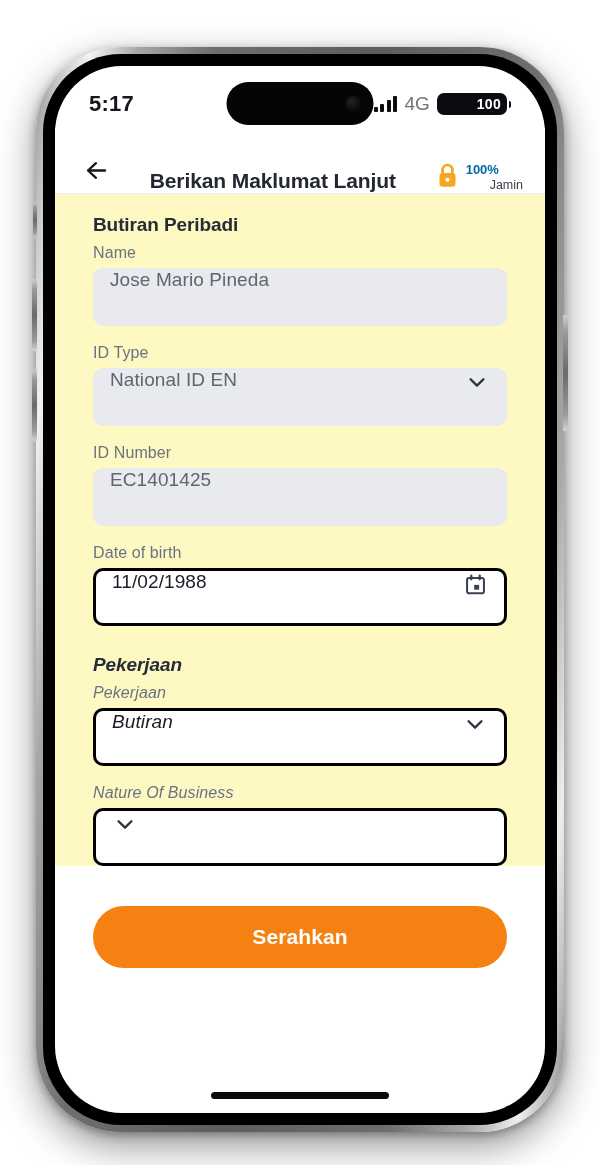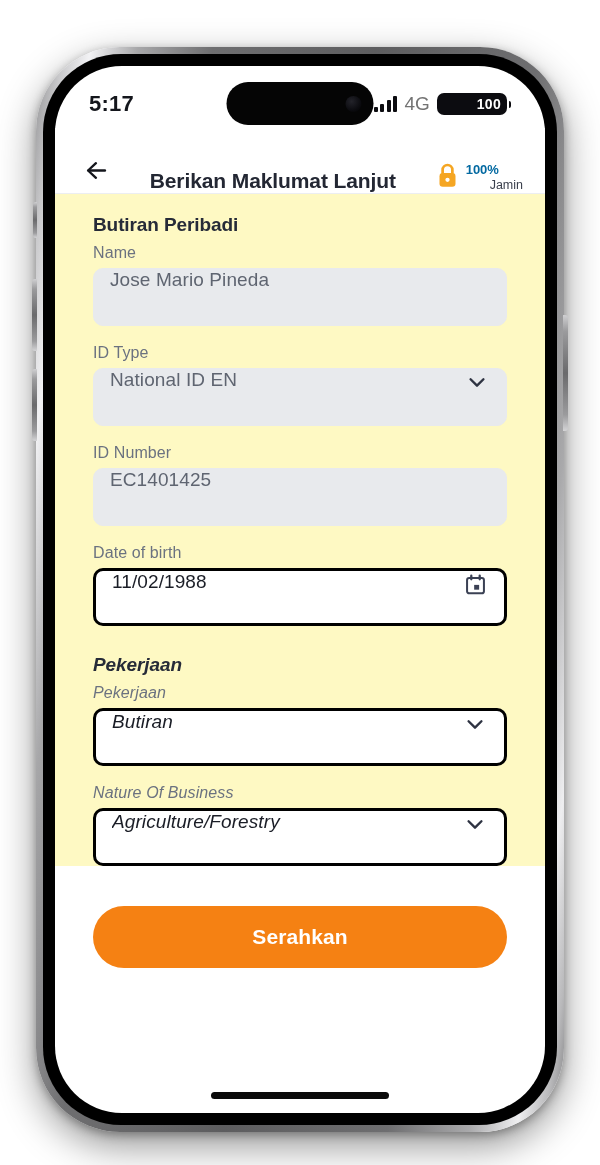--- a/index.html
+++ b/index.html
@@ -423,21 +423,20 @@
                 <svg width="22" height="22" viewBox="0 0 24 24" fill="none" stroke="#2e3342" stroke-width="2.6" stroke-linecap="round" stroke-linejoin="round">
                   <polyline points="5,9 12,16 19,9"></polyline>
                 </svg>
               </span>
             </div>
           </div>
 
           <div class="field-group">
             <div class="field-label">Nature Of Business</div>
             <div class="field-control editable">
-              <span class="field-value">Agriculture/Forestry</span>
               <span class="trailing-icon">
                 <svg width="22" height="22" viewBox="0 0 24 24" fill="none" stroke="#2e3342" stroke-width="2.6" stroke-linecap="round" stroke-linejoin="round">
                   <polyline points="5,9 12,16 19,9"></polyline>
                 </svg>
               </span>
             </div>
           </div>
         </div>
       </div>
 

